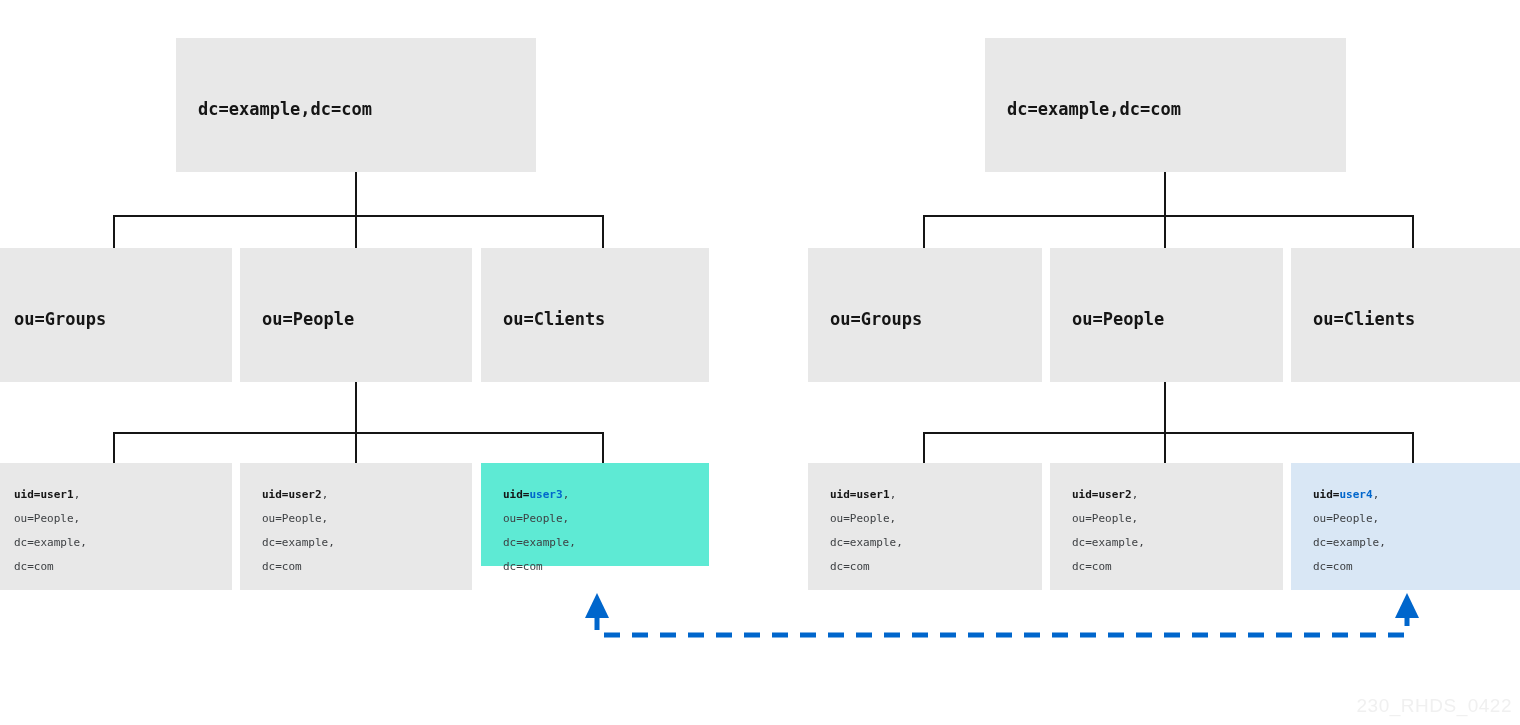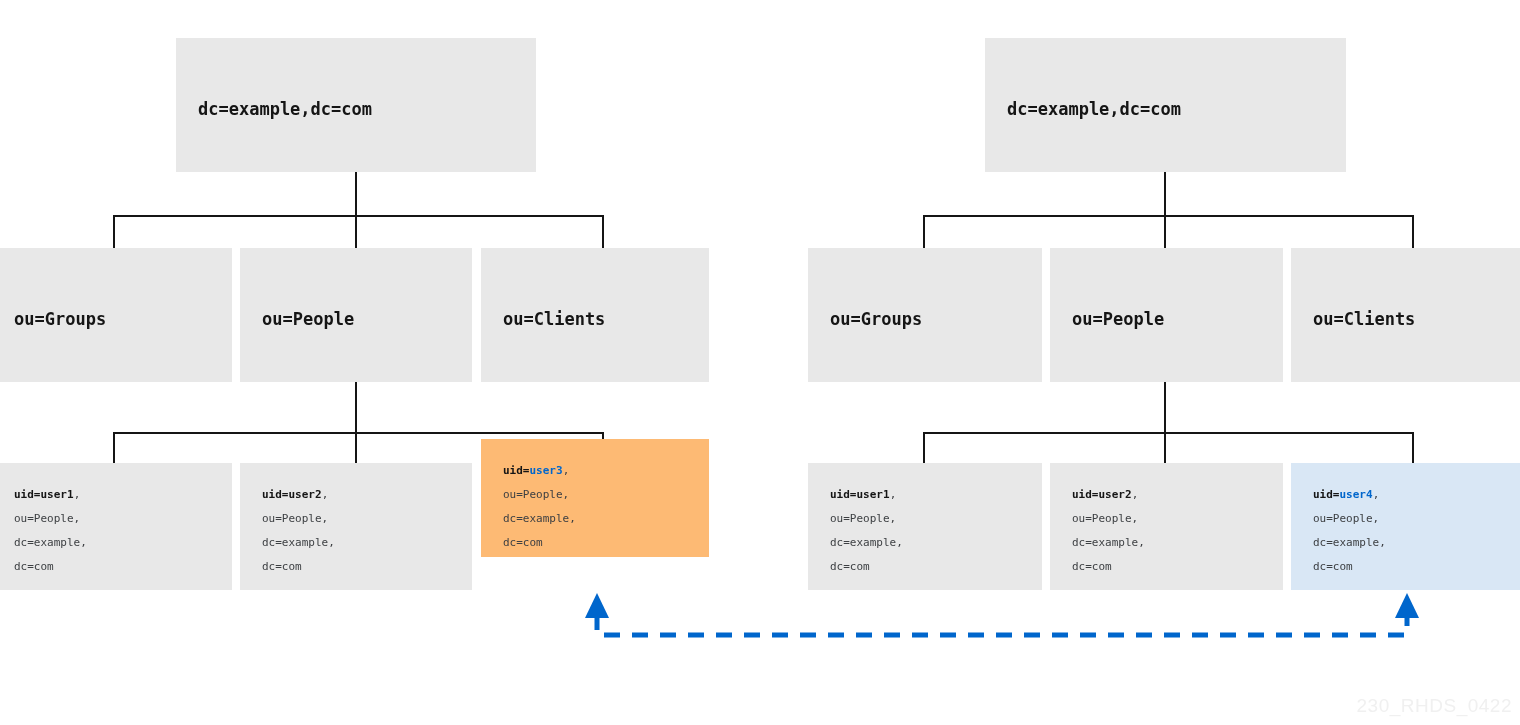--- a/index.html
+++ b/index.html
@@ -98,21 +98,21 @@
       </div>
     </div>
 
     <div class="box" style="left: 240px; top: 463px; width: 232px; height: 127px; background: rgb(232, 232, 232);">
       <div class="leaf-label">
         <span class="k">uid=</span><span class="k">user2</span><span class="rest">,</span><br>
         <span class="rest">ou=People,<br>dc=example,<br>dc=com</span>
       </div>
     </div>
 
-    <div class="box highlight" style="left: 481px; top: 439px; width: 228px; height: 118px; background: #fdba74;">
+    <div class="box highlight" style="left: 481px; top: 463px; width: 228px; height: 103px; background: #5eead4;">
       <div class="leaf-label">
         <span class="k">uid=</span><span class="v" style="color: rgb(0, 102, 204);">user3</span><span class="rest">,</span><br>
         <span class="rest">ou=People,<br>dc=example,<br>dc=com</span>
       </div>
     </div>
   </div>
 
   <div>
 
     <div class="box" style="left: 985px; top: 38px; width: 361px; height: 134px; background: rgb(232, 232, 232);">

